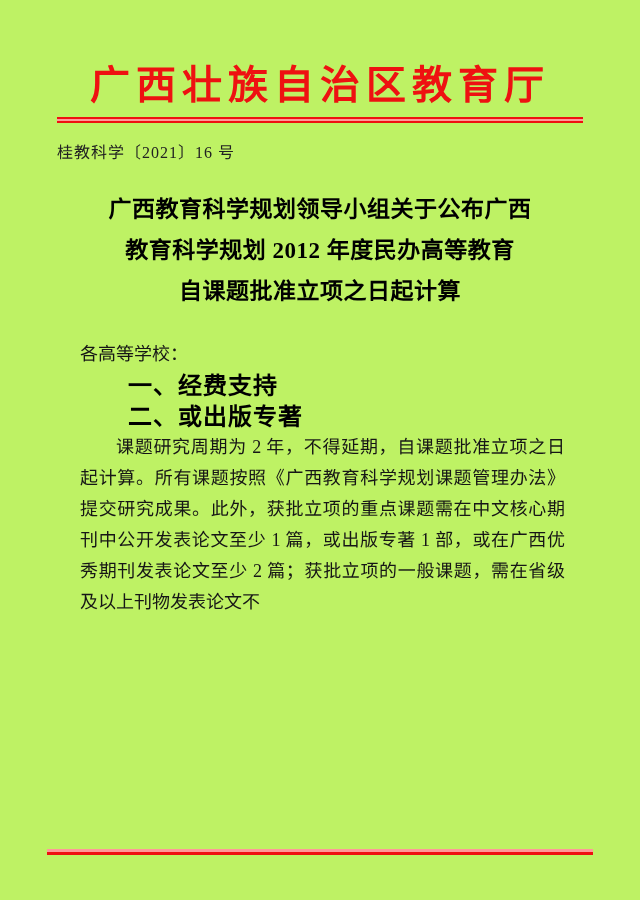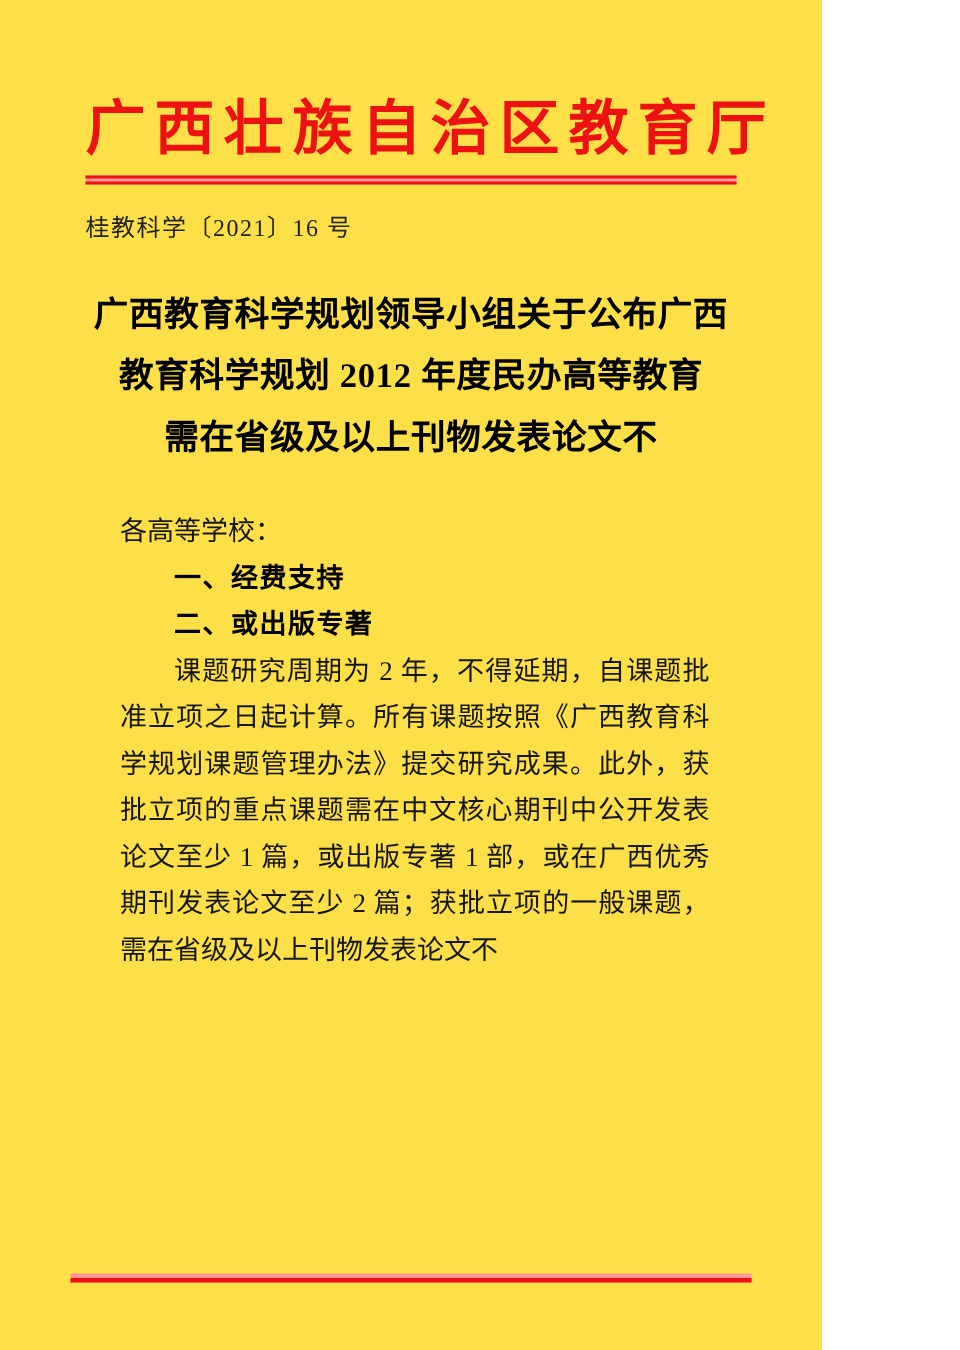--- a/index.html
+++ b/index.html
@@ -4,23 +4,23 @@
 <style>
   :root {
     --red: #ee1111;
     --red-light: #ff9999;
     --ink: #1a1a1a;
   }
   * { margin: 0; padding: 0; box-sizing: border-box; }
   html, body { background: #ffffff; }
   .page {
     position: relative;
-    width: 548px;
+    width: 640px;
     height: 900px;
-    background: #fde047;
+    background: #bef264;
     overflow: hidden;
     font-family: "Liberation Serif", "DejaVu Serif", serif;
     color: var(--ink);
   }
   .page-inner {
     padding: 0 57px;
   }
   .org-title {
     margin-top: 62px;
     text-align: center;
@@ -67,21 +67,21 @@
   }
   .doc-body p.para {
     text-indent: 2em;
   }
   .doc-body p.salutation {
     text-indent: 0;
   }
   .section-heading {
     text-indent: 2em;
     font-weight: bold;
-    font-size: 18px;
+    font-size: 24px;
     line-height: 31px;
     font-family: "Liberation Sans", "DejaVu Sans", sans-serif;
     letter-spacing: 1px;
     color: #000000;
   }
   .footer-rule {
     position: absolute;
     left: 47px;
     right: 47px;
     top: 849px;
@@ -98,21 +98,21 @@
 
     <div class="org-title">广西壮族自治区教育厅</div>
 
     <div class="red-rule"></div>
 
     <div class="doc-number">桂教科学〔2021〕16 号</div>
 
     <div class="doc-title">
       <div>广西教育科学规划领导小组关于公布广西</div>
       <div>教育科学规划 2012 年度民办高等教育</div>
-      <div>需在省级及以上刊物发表论文不</div>
+      <div>自课题批准立项之日起计算</div>
     </div>
 
     <div class="doc-body">
       <p class="salutation">各高等学校：</p>
 
 
       <p class="section-heading">一、经费支持</p>
 
 
       <p class="section-heading">二、或出版专著</p>

